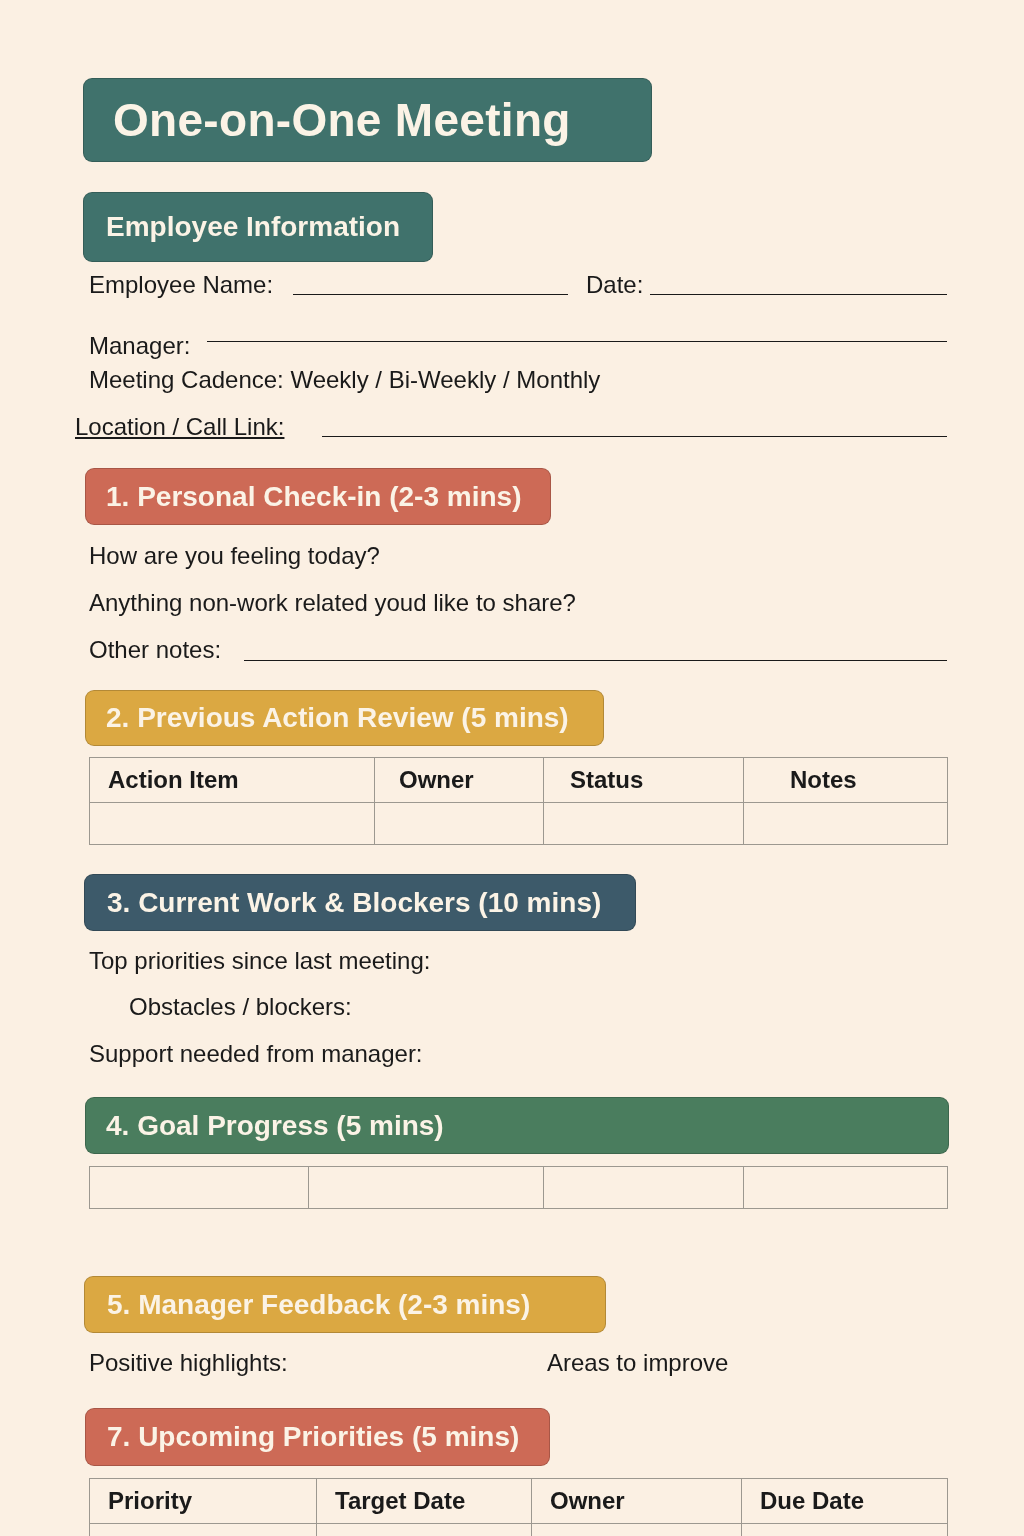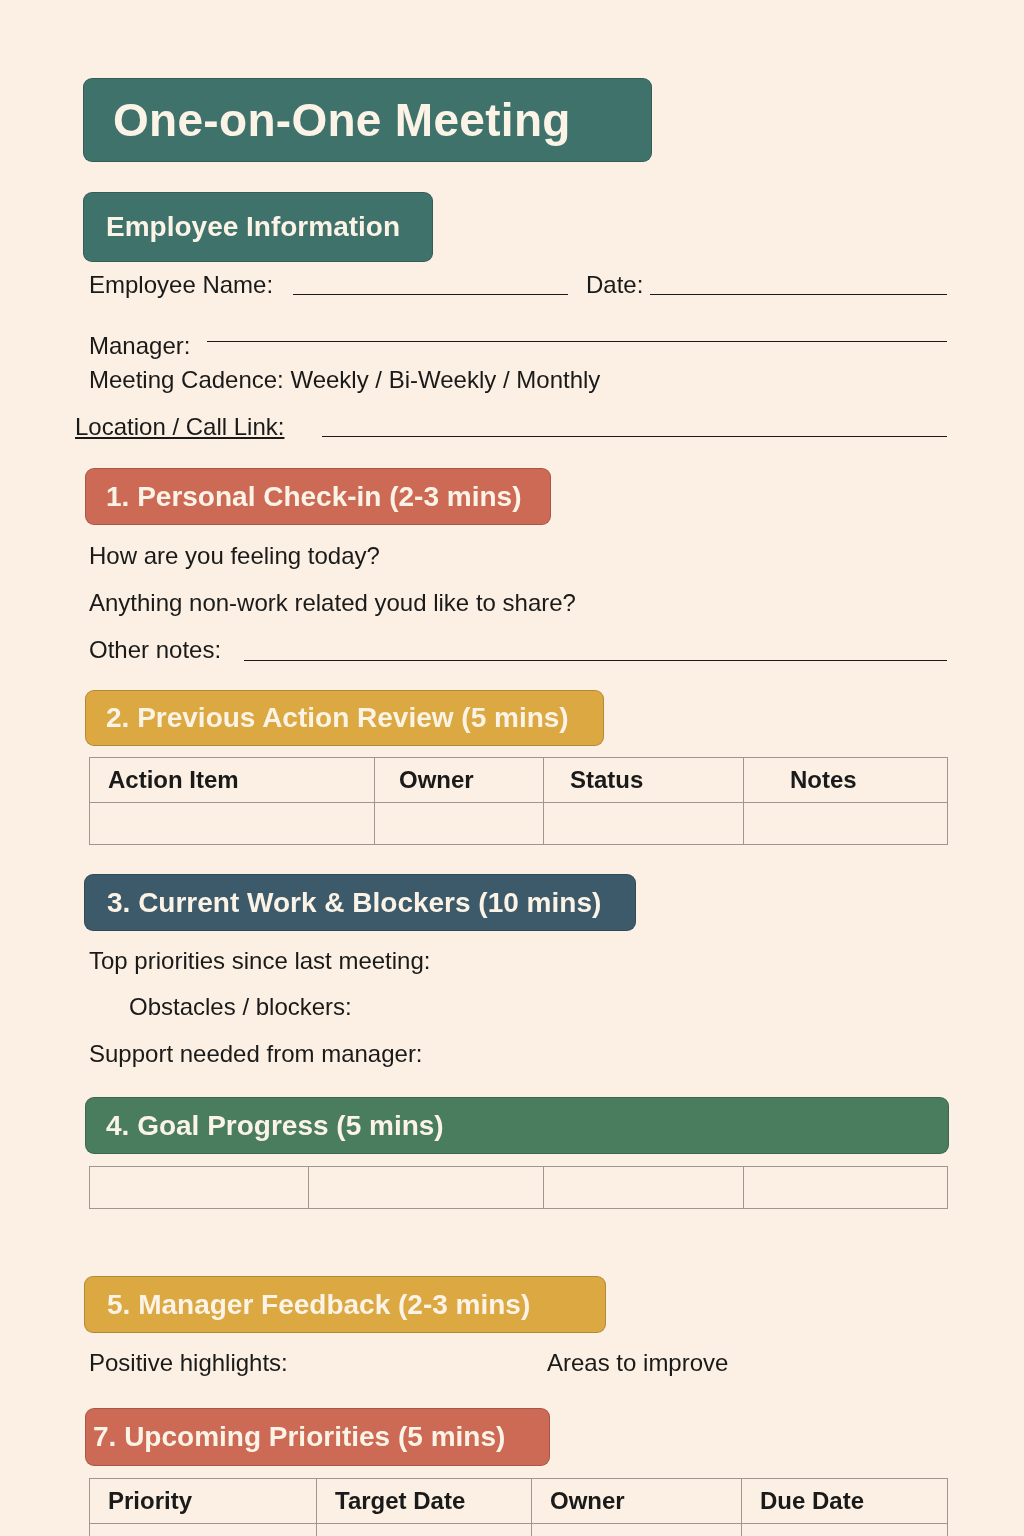--- a/index.html
+++ b/index.html
@@ -19,21 +19,21 @@
     display: flex; align-items: center;
     border: 1.5px solid rgba(0,0,0,0.18);
   }
   .title-banner { left: 83px; top: 78px; width: 569px; height: 84px; background: #40726c; font-size: 46px; padding-left: 29px; letter-spacing: 0.3px; }
   .emp-banner { left: 83px; top: 192px; width: 350px; height: 70px; background: #40726c; font-size: 28px; padding-left: 22px; }
   .s1 { left: 85px; top: 468px; width: 466px; height: 57px; background: #cd6a56; font-size: 28px; padding-left: 20px; }
   .s2 { left: 85px; top: 690px; width: 519px; height: 56px; background: #dba842; font-size: 28px; padding-left: 20px; }
   .s3 { left: 84px; top: 874px; width: 552px; height: 57px; background: #3d5a6a; font-size: 28px; padding-left: 22px; }
   .s4 { left: 85px; top: 1097px; width: 864px; height: 57px; background: #4a7d5e; font-size: 28px; padding-left: 20px; }
   .s5 { left: 84px; top: 1276px; width: 522px; height: 57px; background: #dba842; font-size: 28px; padding-left: 22px; }
-  .s7 { left: 85px; top: 1408px; width: 465px; height: 58px; background: #cd6a56; font-size: 28px; padding-left: 7px; }
+  .s7 { left: 85px; top: 1408px; width: 465px; height: 58px; background: #cd6a56; font-size: 28px; padding-left: 21px; }
 
   .line-text { position: absolute; font-size: 24px; white-space: nowrap; line-height: 30px; }
   .blank { position: absolute; height: 0; border-bottom: 1.5px solid #1a1a1a; }
 
   table.grid {
     position: absolute;
     border-collapse: collapse;
     table-layout: fixed;
   }
   table.grid td {

